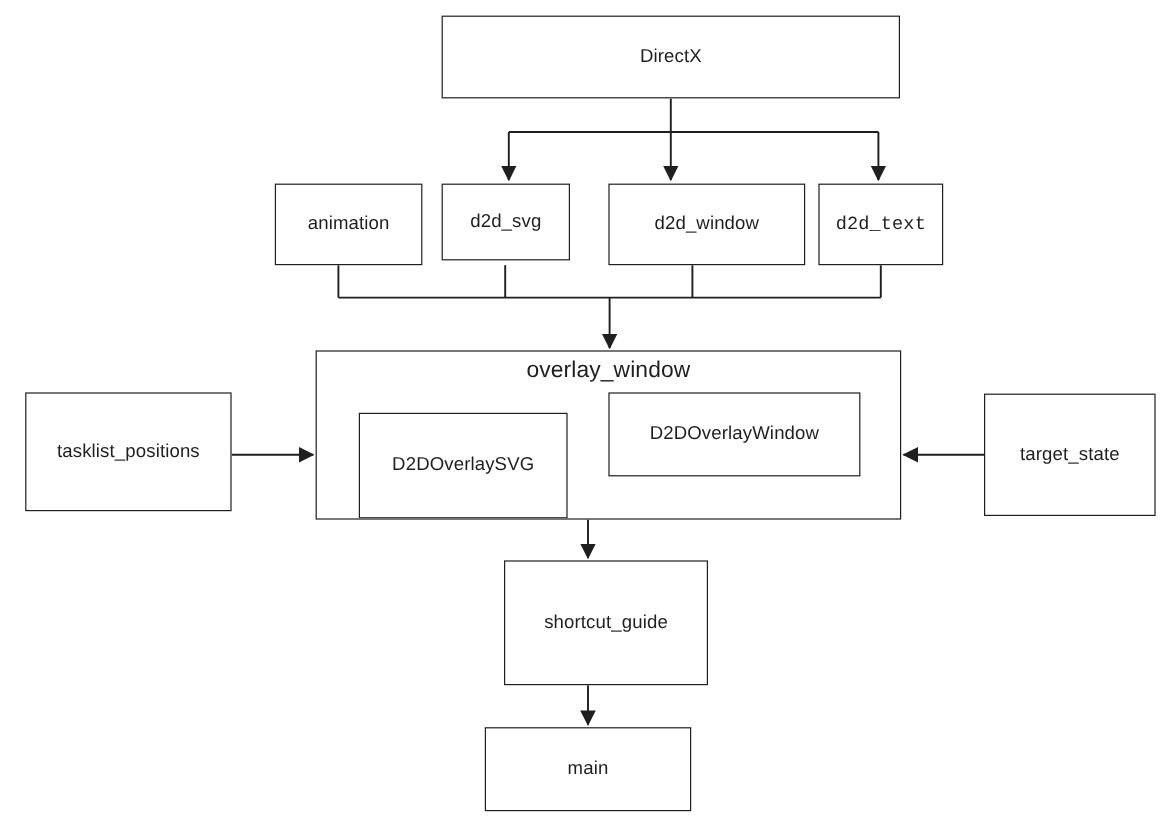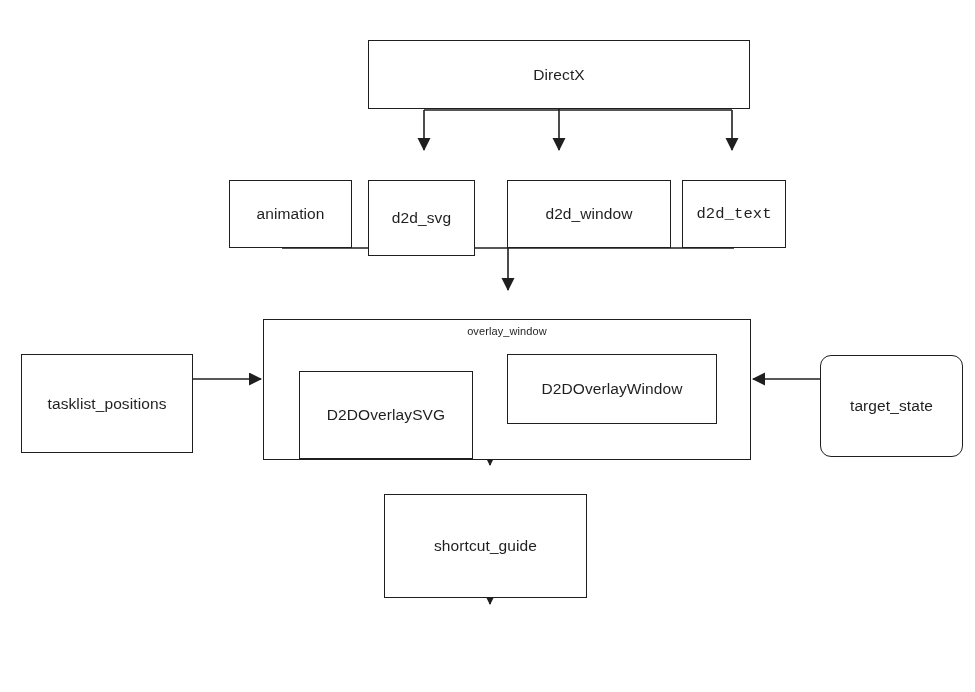--- a/index.html
+++ b/index.html
@@ -28,45 +28,44 @@
     position: absolute;
     box-sizing: border-box;
     border: 1.5px solid #1f1f1f;
     background: #ffffff;
     display: flex;
     align-items: center;
     justify-content: center;
     font-size: 15.5px;
     letter-spacing: 0.1px;
     white-space: nowrap;
-    margin-top: 27px;
   }
   .node.container {
     align-items: flex-start;
   }
   .container-label {
     position: absolute;
     top: 5px;
     left: 0;
     width: 100%;
     text-align: center;
-    font-size: 11px;
+    font-size: 19px;
   }
   
   #n-directx            { left: 368px; top: 13px;  width: 382px; height: 69px; }
   #n-animation          { left: 229px; top: 153px; width: 123px; height: 68px; }
-  #n-d2d-svg            { left: 368px; top: 153px; width: 107px; height: 76px; }
+  #n-d2d-svg            { left: 368px; top: 153px; width: 107px; height: 64px; }
   #n-d2d-window         { left: 507px; top: 153px; width: 164px; height: 68px; }
   #n-d2d-text           { left: 682px; top: 153px; width: 104px; height: 68px; font-family: Liberation Mono, monospace; }
   #n-overlay-window     { left: 263px; top: 292px; width: 488px; height: 141px; }
   #n-d2d-overlay-svg    { left: 299px; top: 344px; width: 174px; height: 88px; }
   #n-d2d-overlay-window { left: 507px; top: 327px; width: 210px; height: 70px; }
   #n-tasklist-positions { left: 21px;  top: 327px; width: 172px; height: 99px; }
-  #n-target-state       { left: 820px; top: 328px; width: 143px; height: 102px; border-radius: 11px; }
-  #n-shortcut-guide     { left: 384px; top: 467px; width: 203px; height: 104px; }
+  #n-target-state       { left: 820px; top: 328px; width: 143px; height: 102px; }
+  #n-shortcut-guide     { left: 420px; top: 467px; width: 170px; height: 104px; }
   #n-main               { left: 404px; top: 606px; width: 172px; height: 70px; }
 </style>
 </head>
 <body>
 
 <div class="canvas">
 
   <svg class="edges-svg" viewBox="0 0 975 692" xmlns="http://www.w3.org/2000/svg">
     <defs>
       <marker id="arrow" markerUnits="userSpaceOnUse" markerWidth="14" markerHeight="14" refX="12" refY="6.5" orient="auto">
@@ -113,14 +112,15 @@
   <div class="node" id="n-d2d-overlay-svg">D2DOverlaySVG</div>
 
   <div class="node" id="n-d2d-overlay-window">D2DOverlayWindow</div>
 
   <div class="node" id="n-tasklist-positions">tasklist_positions</div>
 
   <div class="node" id="n-target-state">target_state</div>
 
   <div class="node" id="n-shortcut-guide">shortcut_guide</div>
 
+  <div class="node" id="n-main">main</div>
 
 </div>
 
 </body></html>

